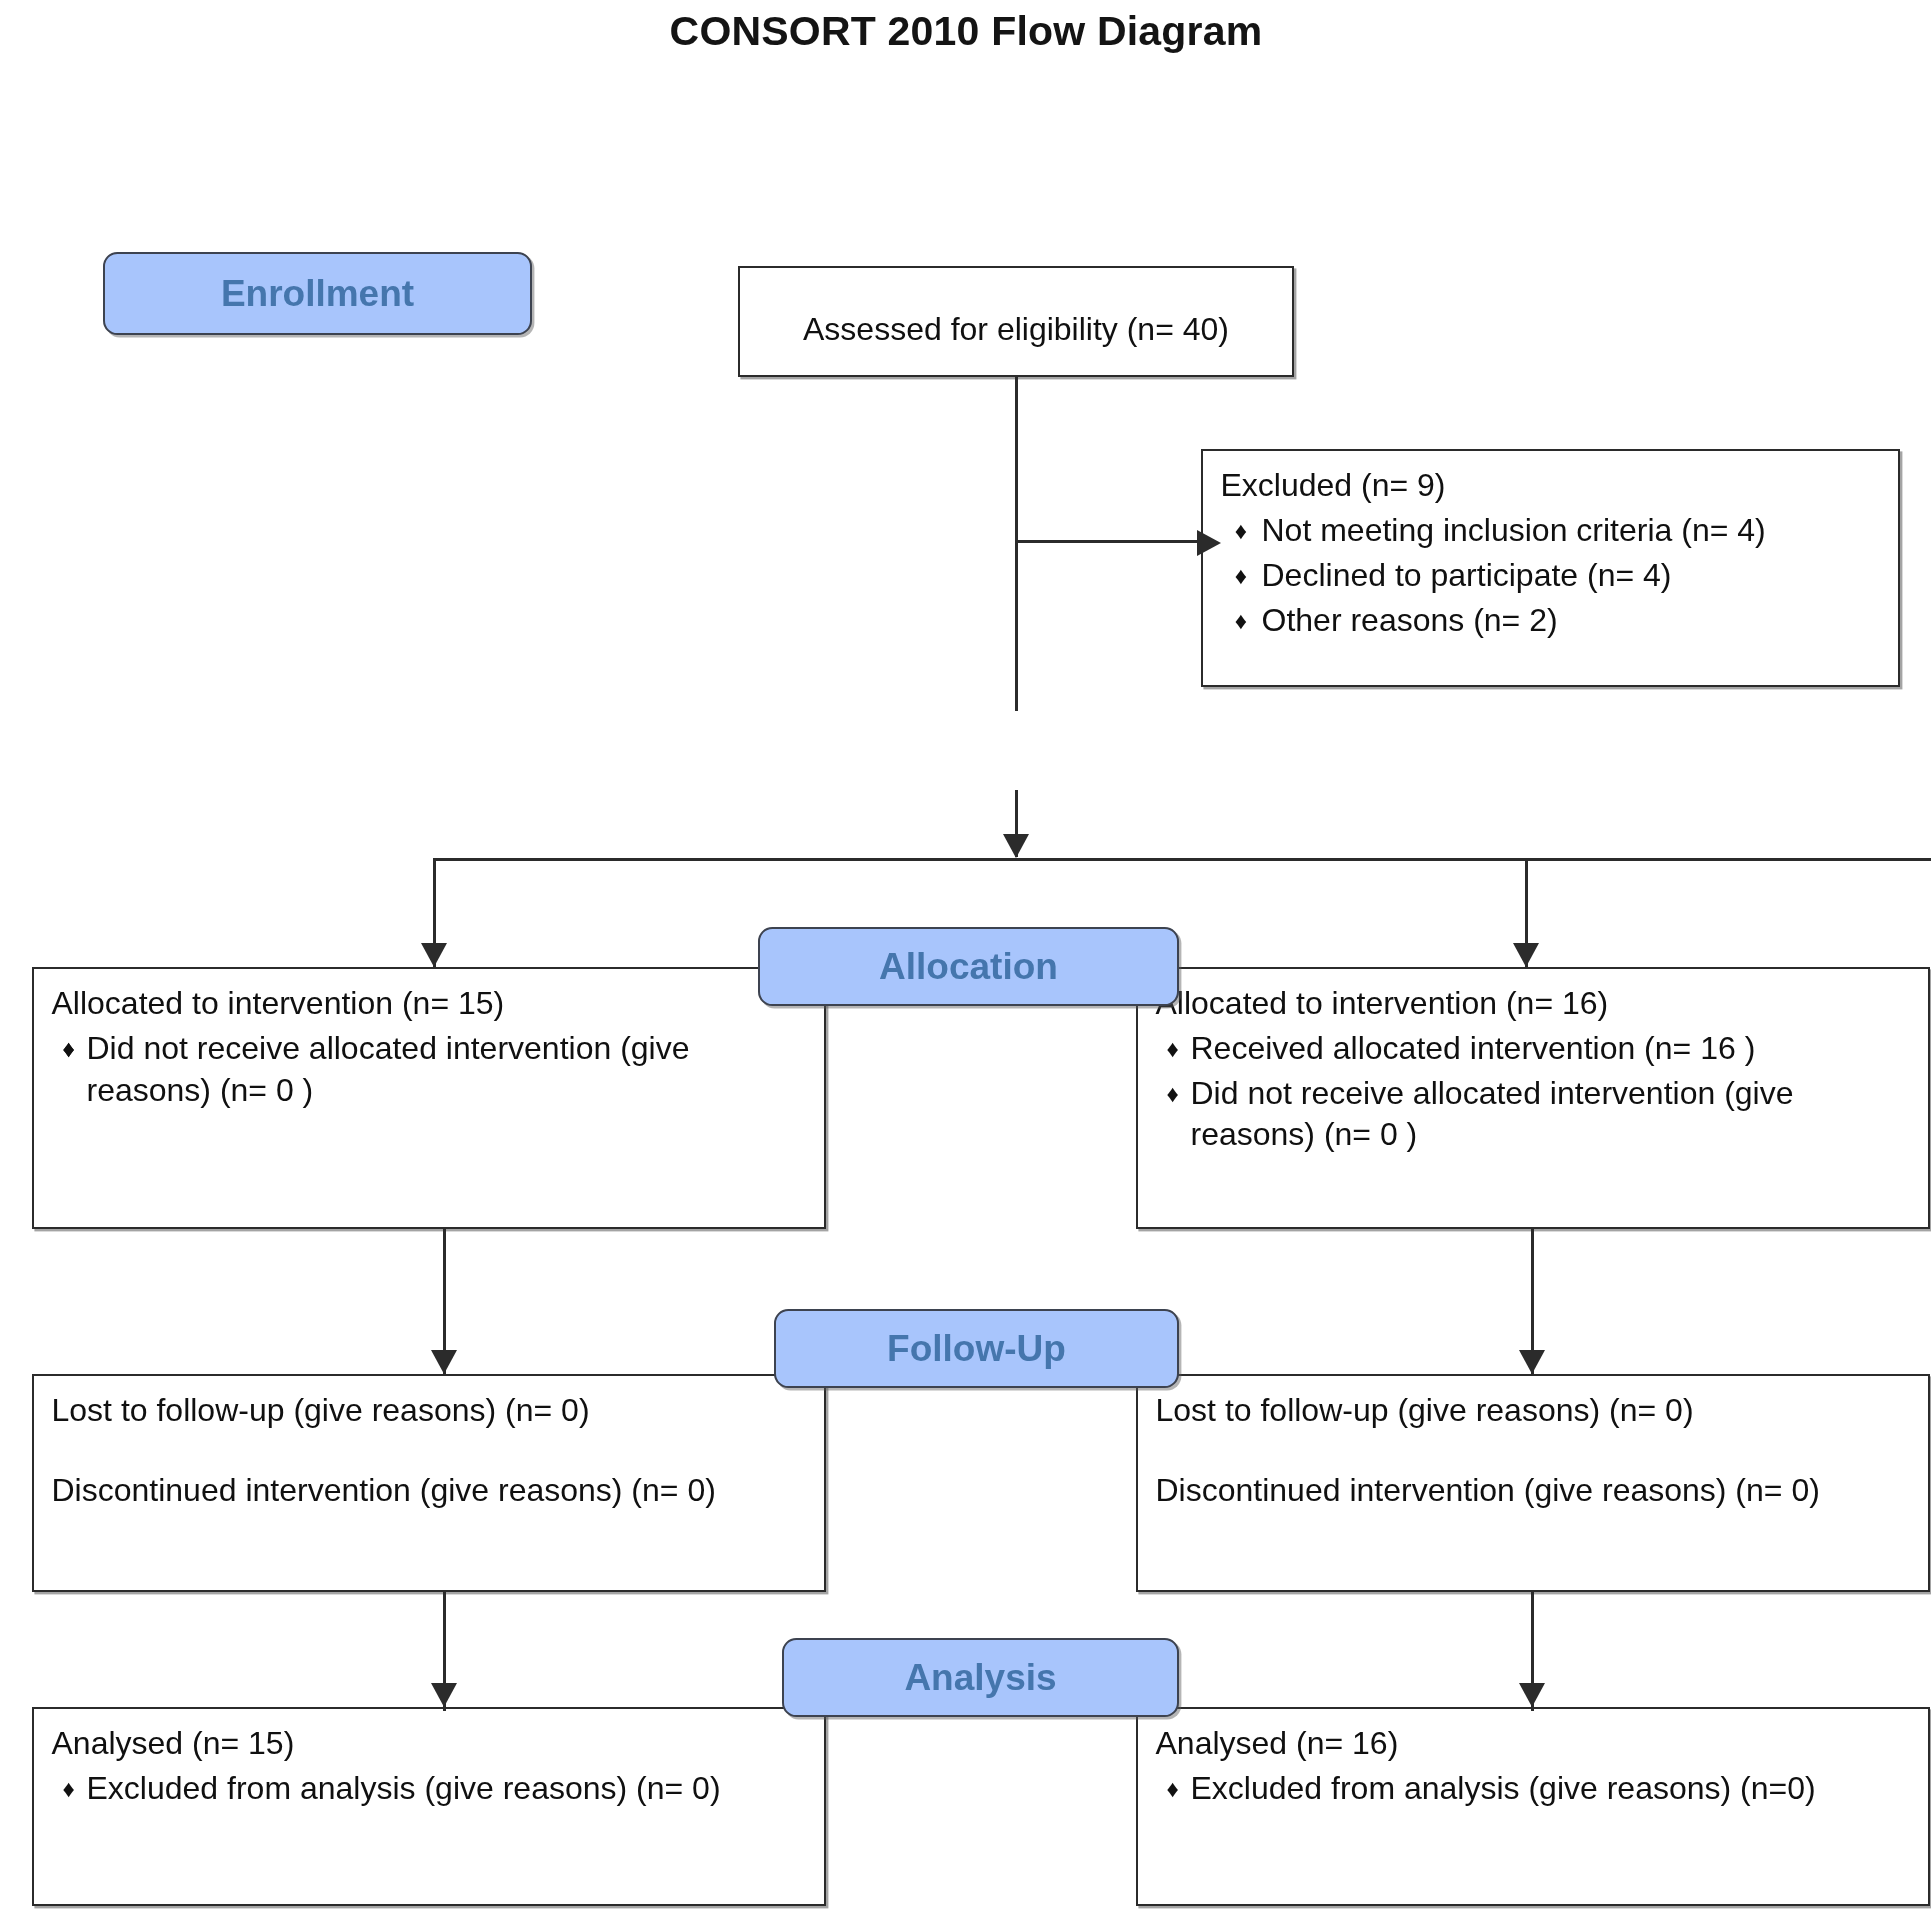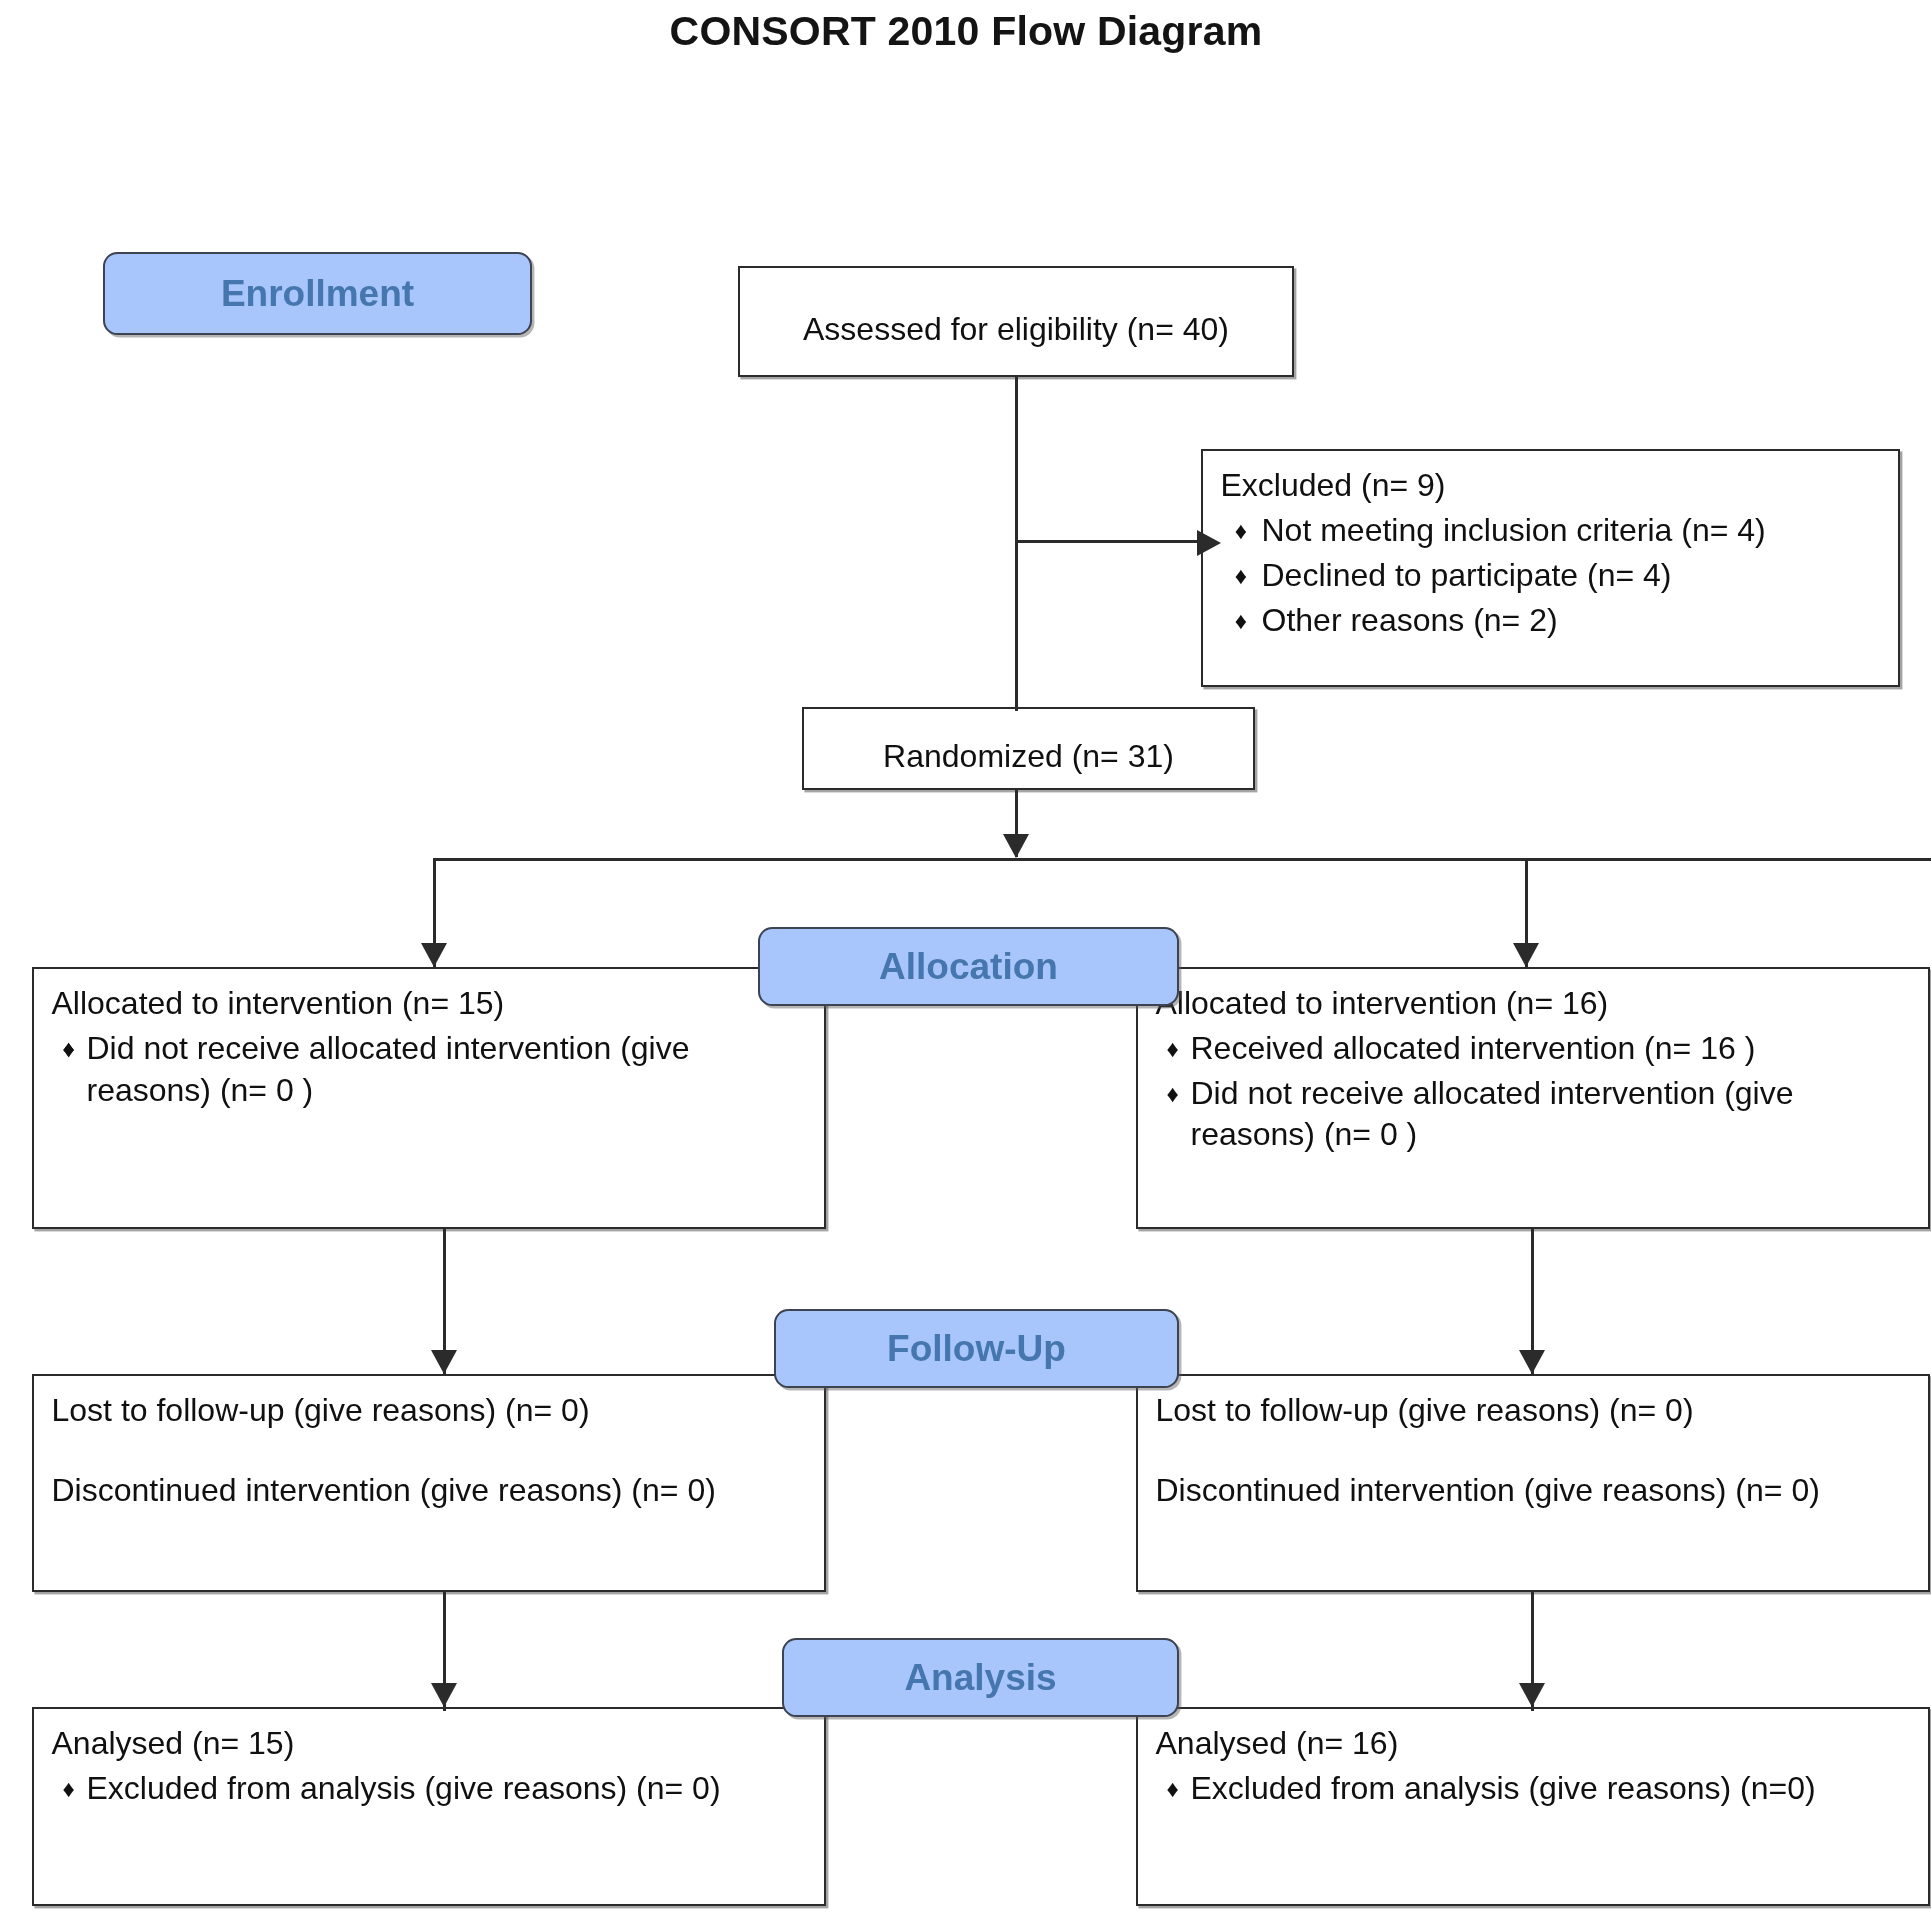--- a/index.html
+++ b/index.html
@@ -180,25 +180,20 @@
           <span>Declined to participate (n= 4)</span>
         </li>
         <li>
           <span class="bullet-glyph">♦</span>
           <span>Other reasons (n= 2)</span>
         </li>
       </ul>
     </div>
   </div>
 
-  <div class="box centered" style="left:802px; top:707px; width:453px; height:83px;">
-    <div class="inner">
-      <span>Randomized (n= 31)</span>
-    </div>
-  </div>
 
   <div class="vline" style="left:1015px; top:790px; height:67px;"></div>
   <div class="arrow-down" style="left:1003px; top:834px;"></div>
   <div class="hline" style="left:433px; top:858px; width:1556px;"></div>
 
   <div class="vline" style="left:433px; top:858px; height:111px;"></div>
   <div class="arrow-down" style="left:421px; top:943px;"></div>
 
   <div class="arrow-down" style="left:1513px; top:943px;"></div>
   <div class="vline" style="left:1525px; top:858px; height:111px;"></div>

